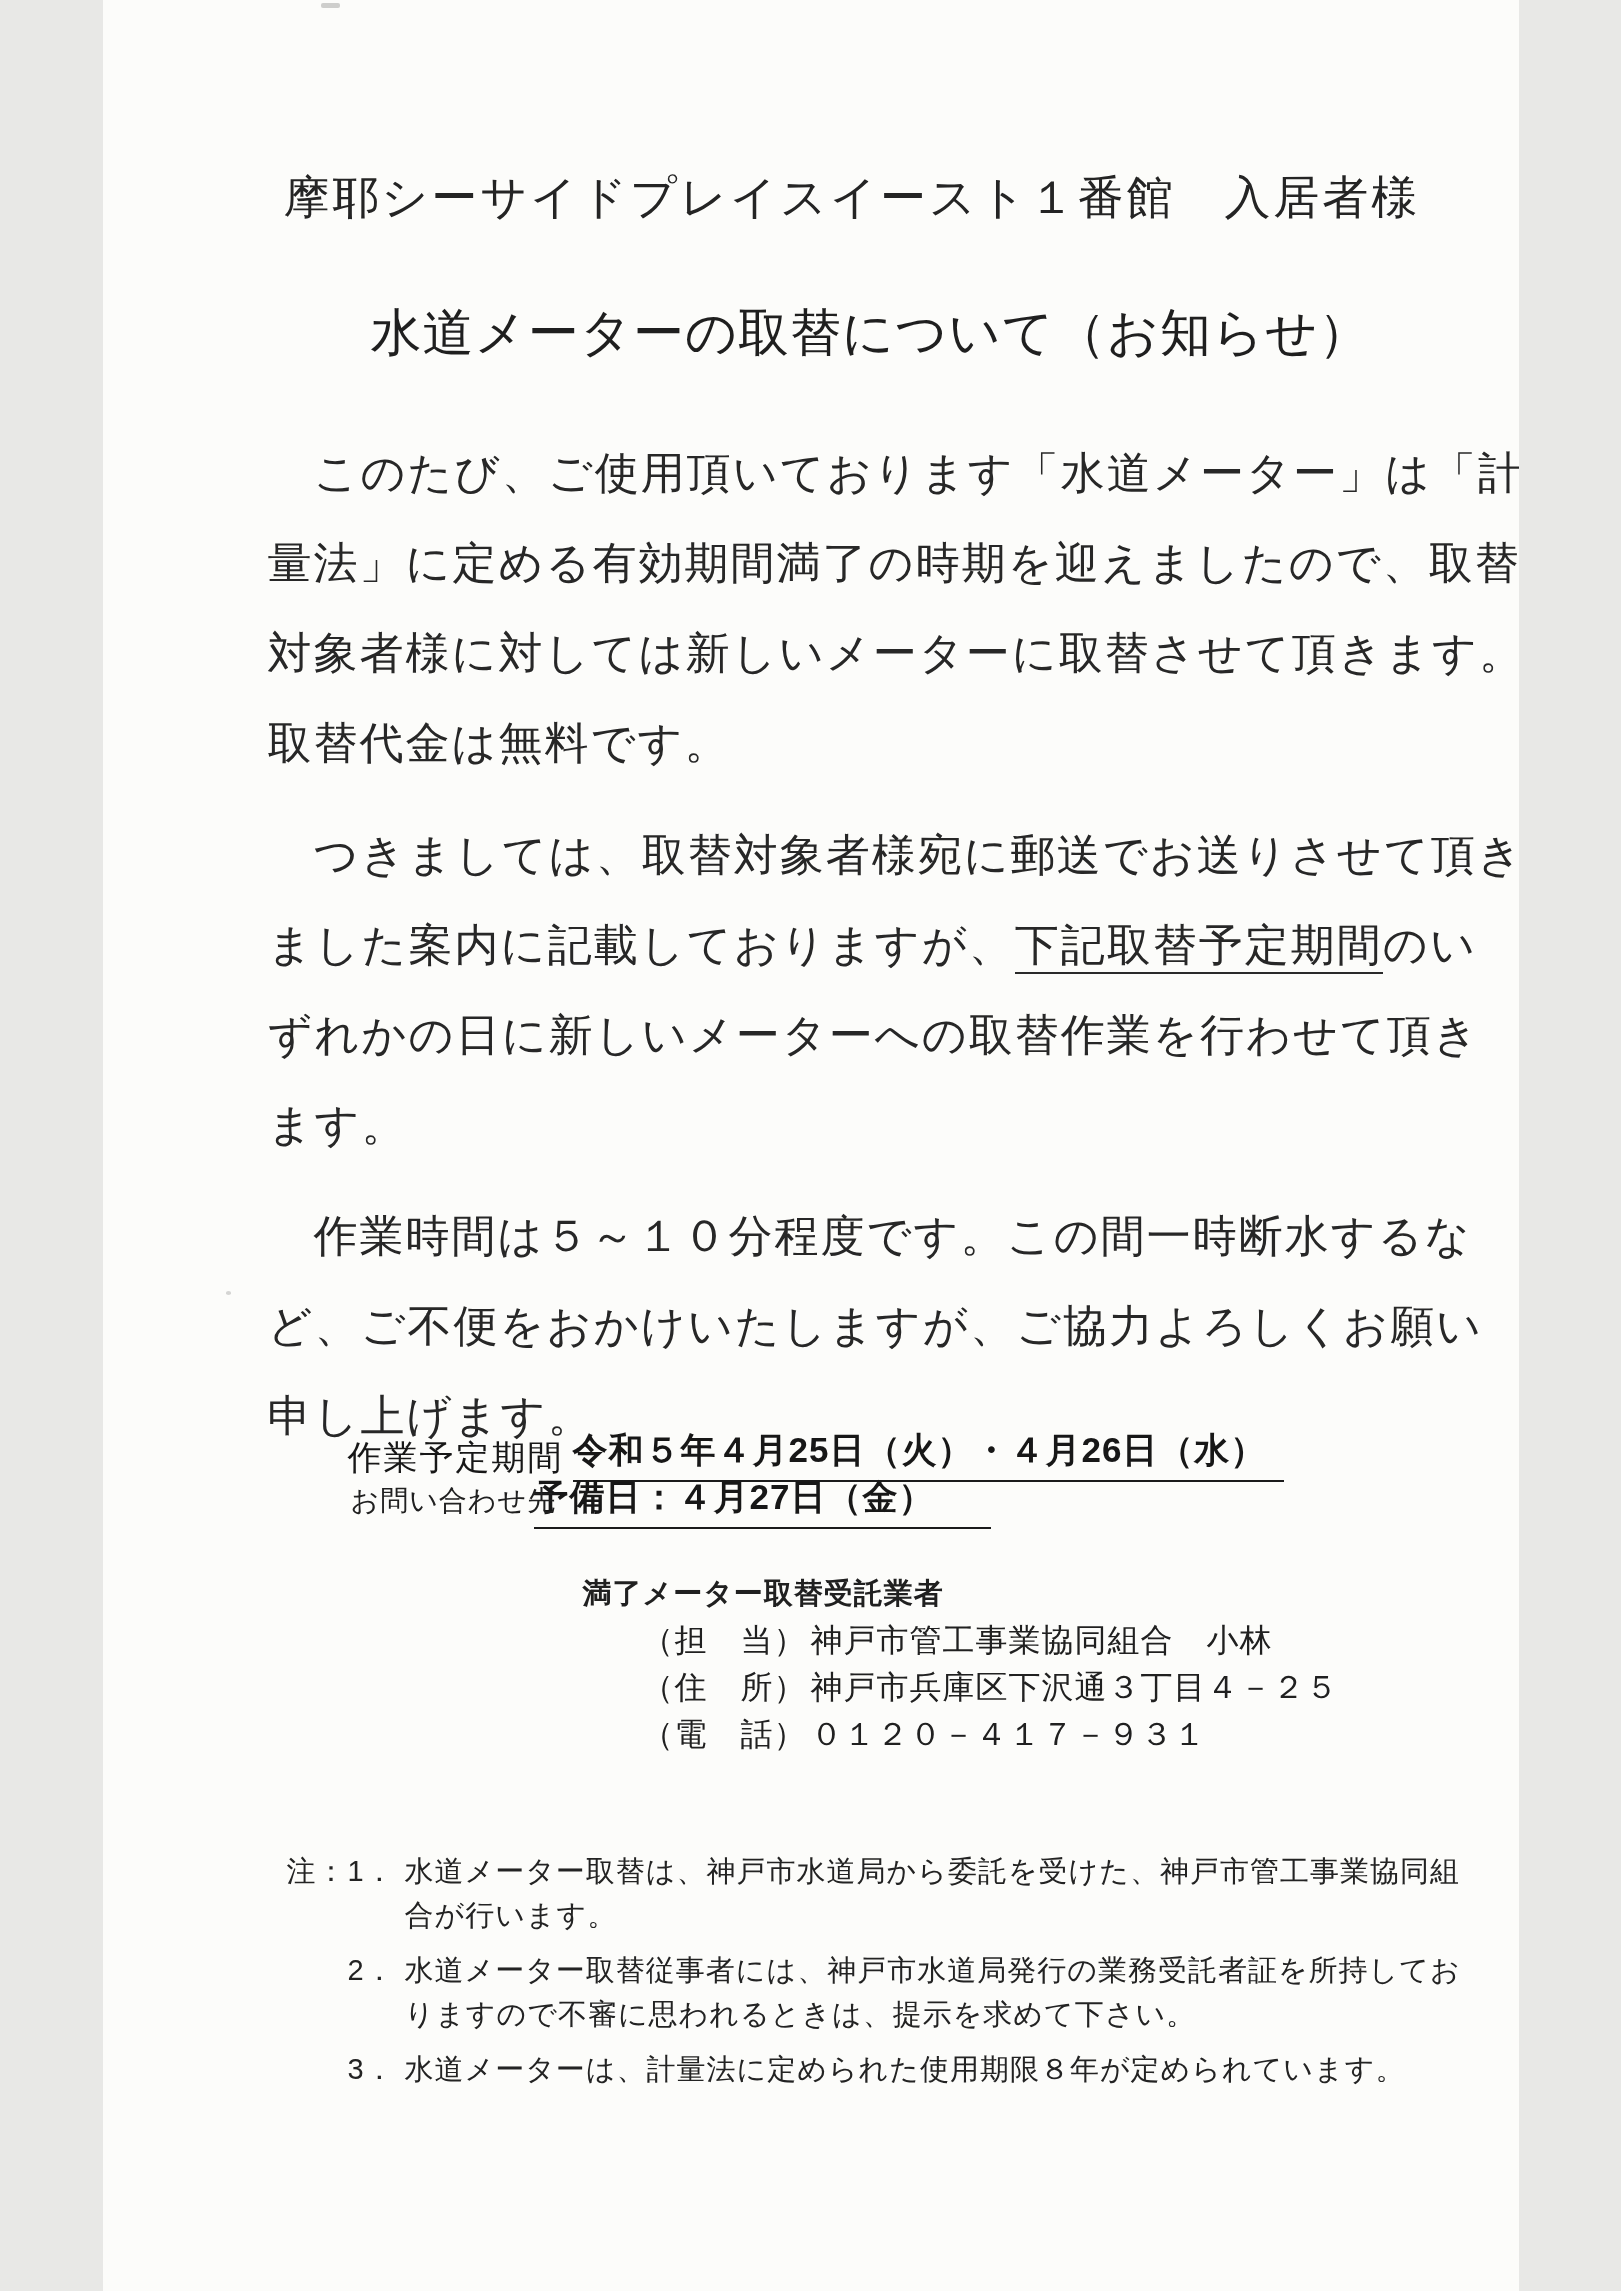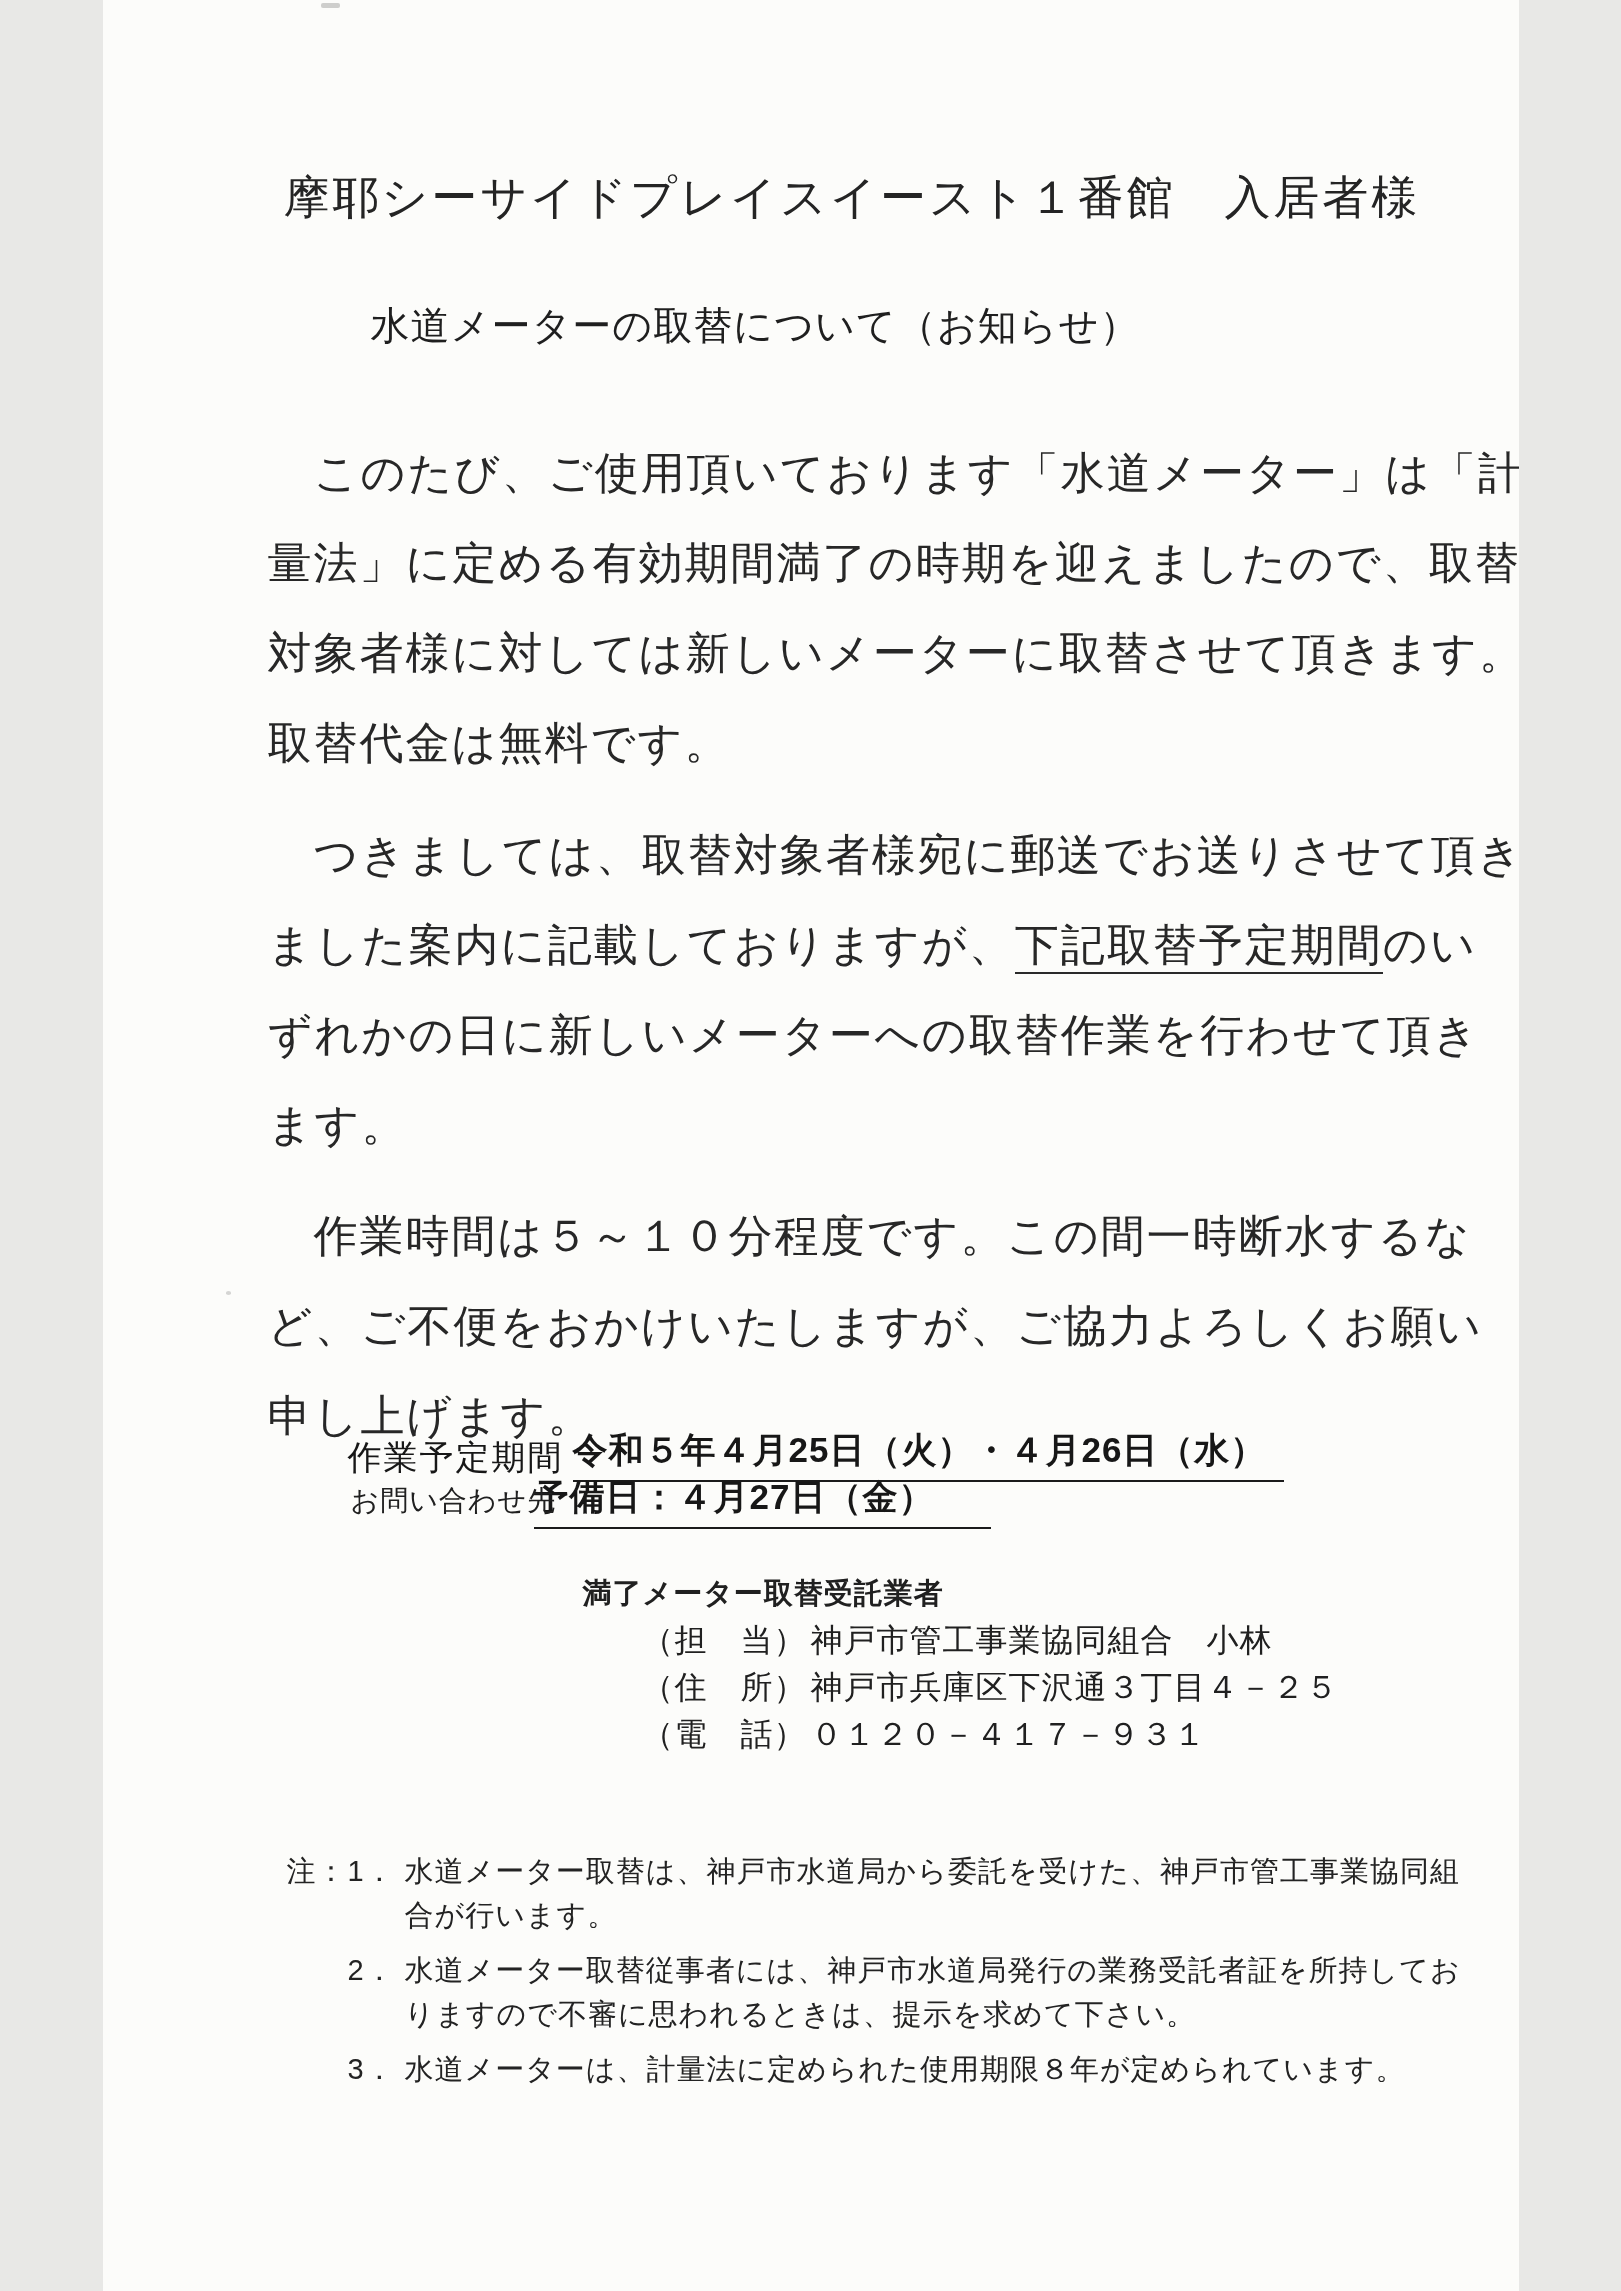--- a/index.html
+++ b/index.html
@@ -13,21 +13,21 @@
     overflow:hidden;
   }
   
   .recipient {
     position:absolute; left:181px; top:167px;
     font-size:46px; letter-spacing:2.9px; white-space:nowrap;
     color:#242424;
   }
   .doc-title {
     position:absolute; left:268px; top:299px;
-    font-size:39px; letter-spacing:1px; white-space:nowrap;
+    font-size:51px; letter-spacing:1px; white-space:nowrap;
     color:#1f1f1f;
   }
   
   .body-text {
     position:absolute; left:165px; top:429px; width:1392px;
     font-size:44px; line-height:90px; letter-spacing:2px;
     color:#272727;
   }
   .body-text p { margin:0; white-space:pre-line; }
   .body-text p.gap { margin-bottom:21.6px; }

